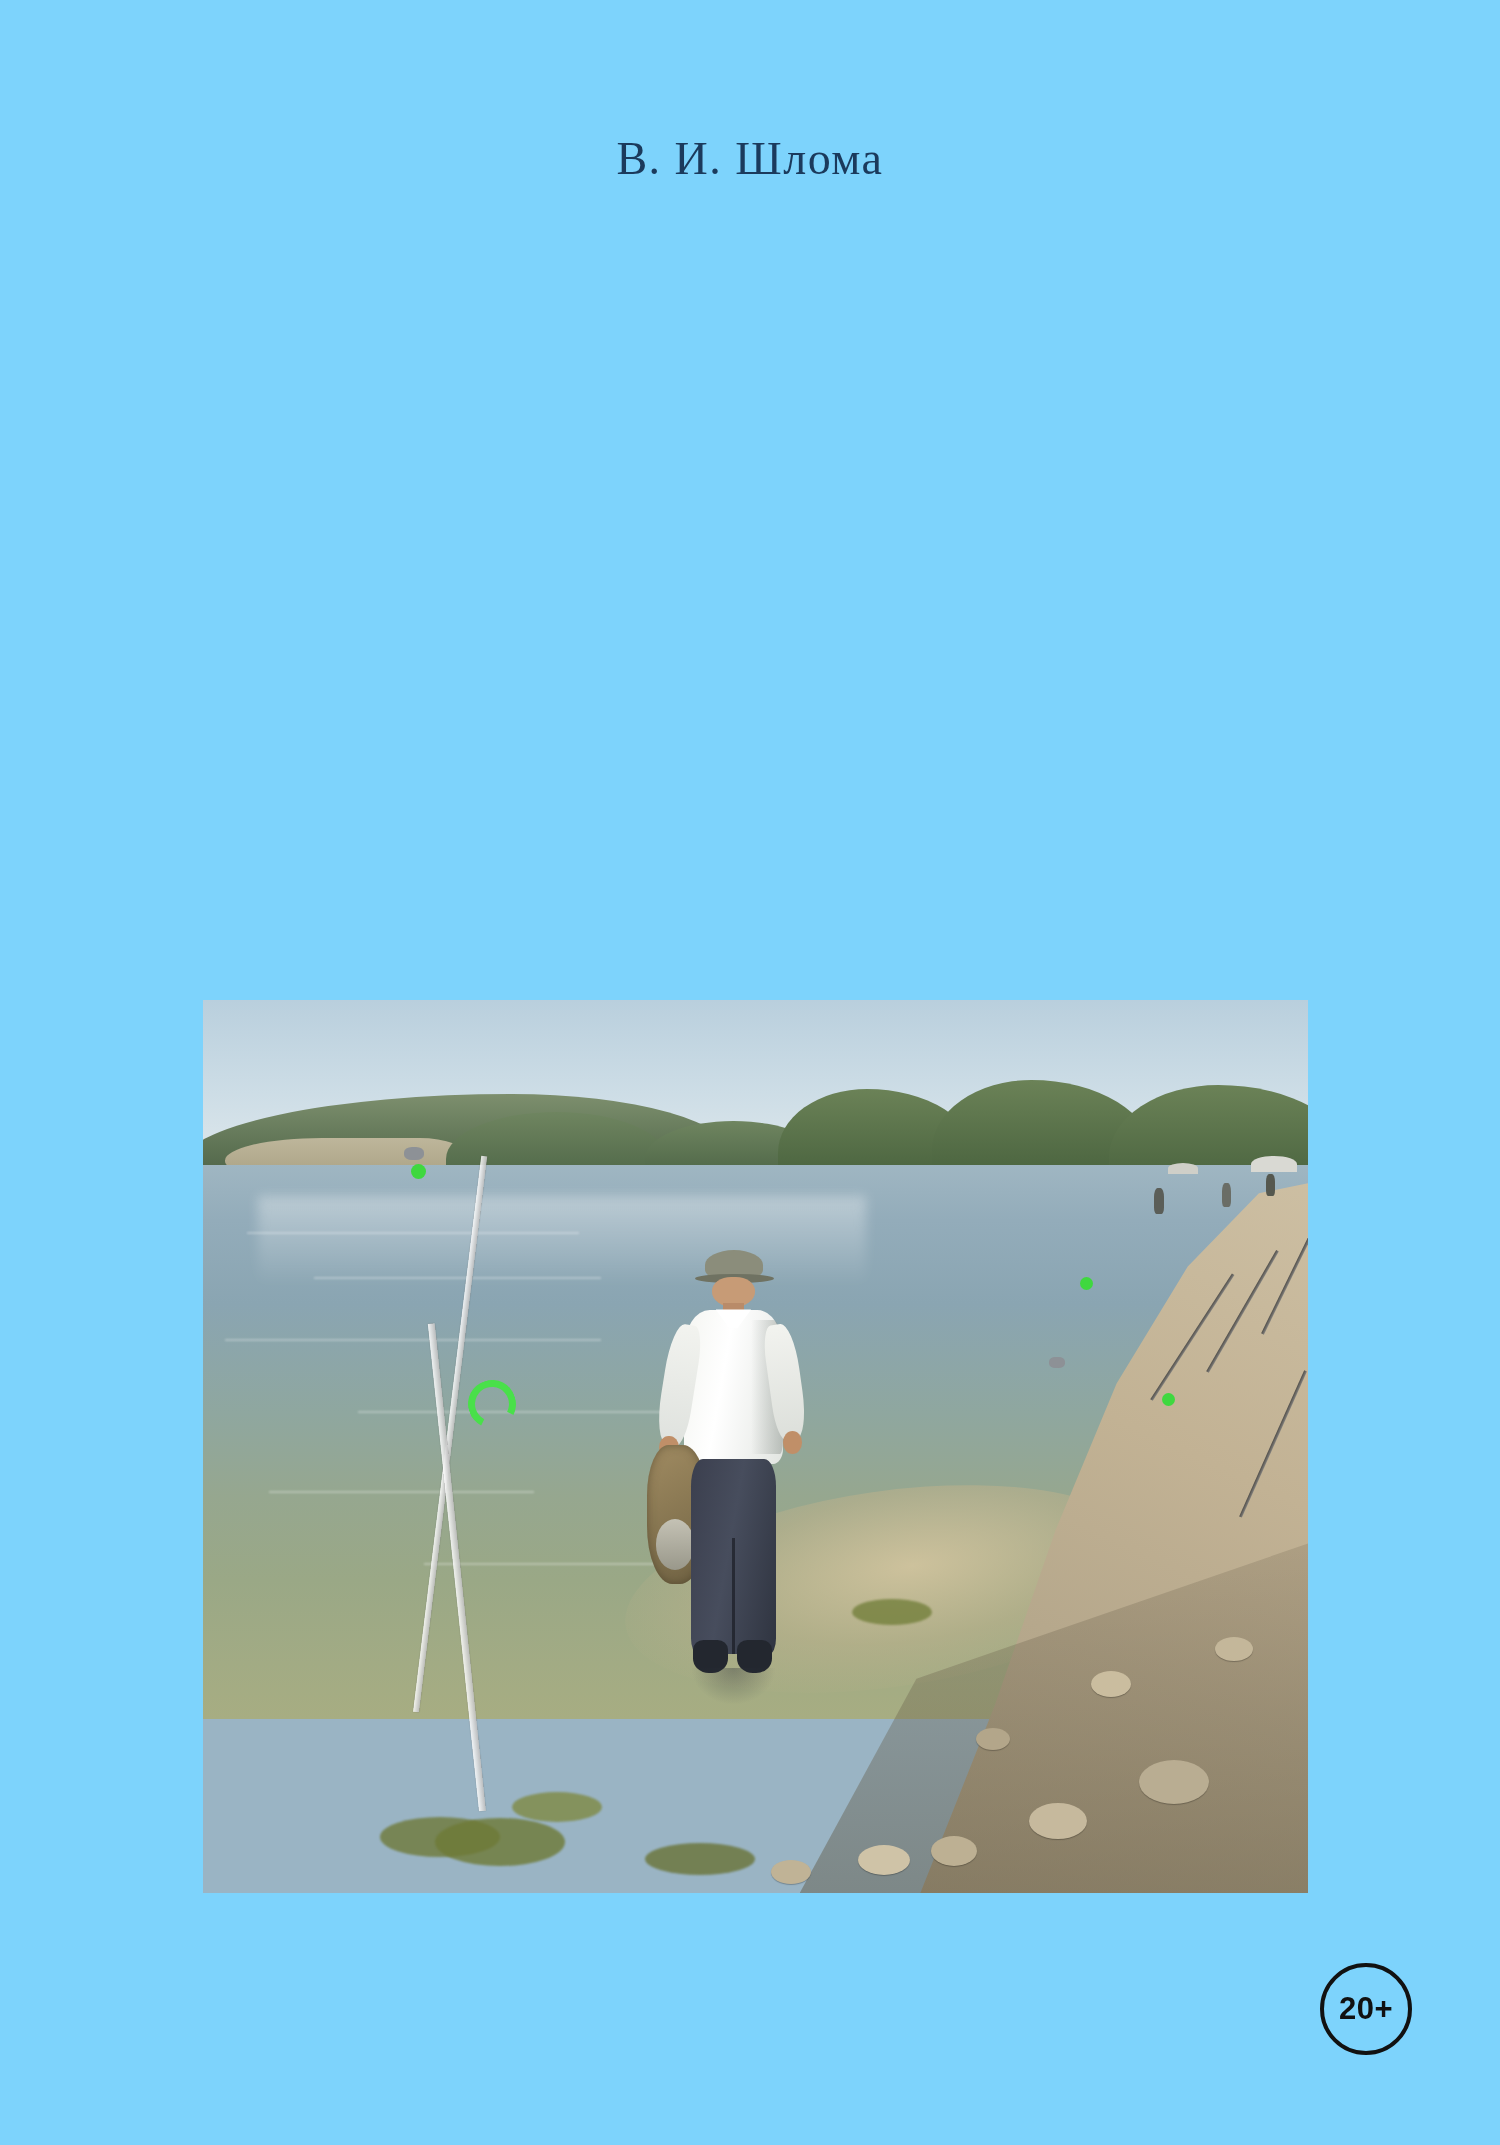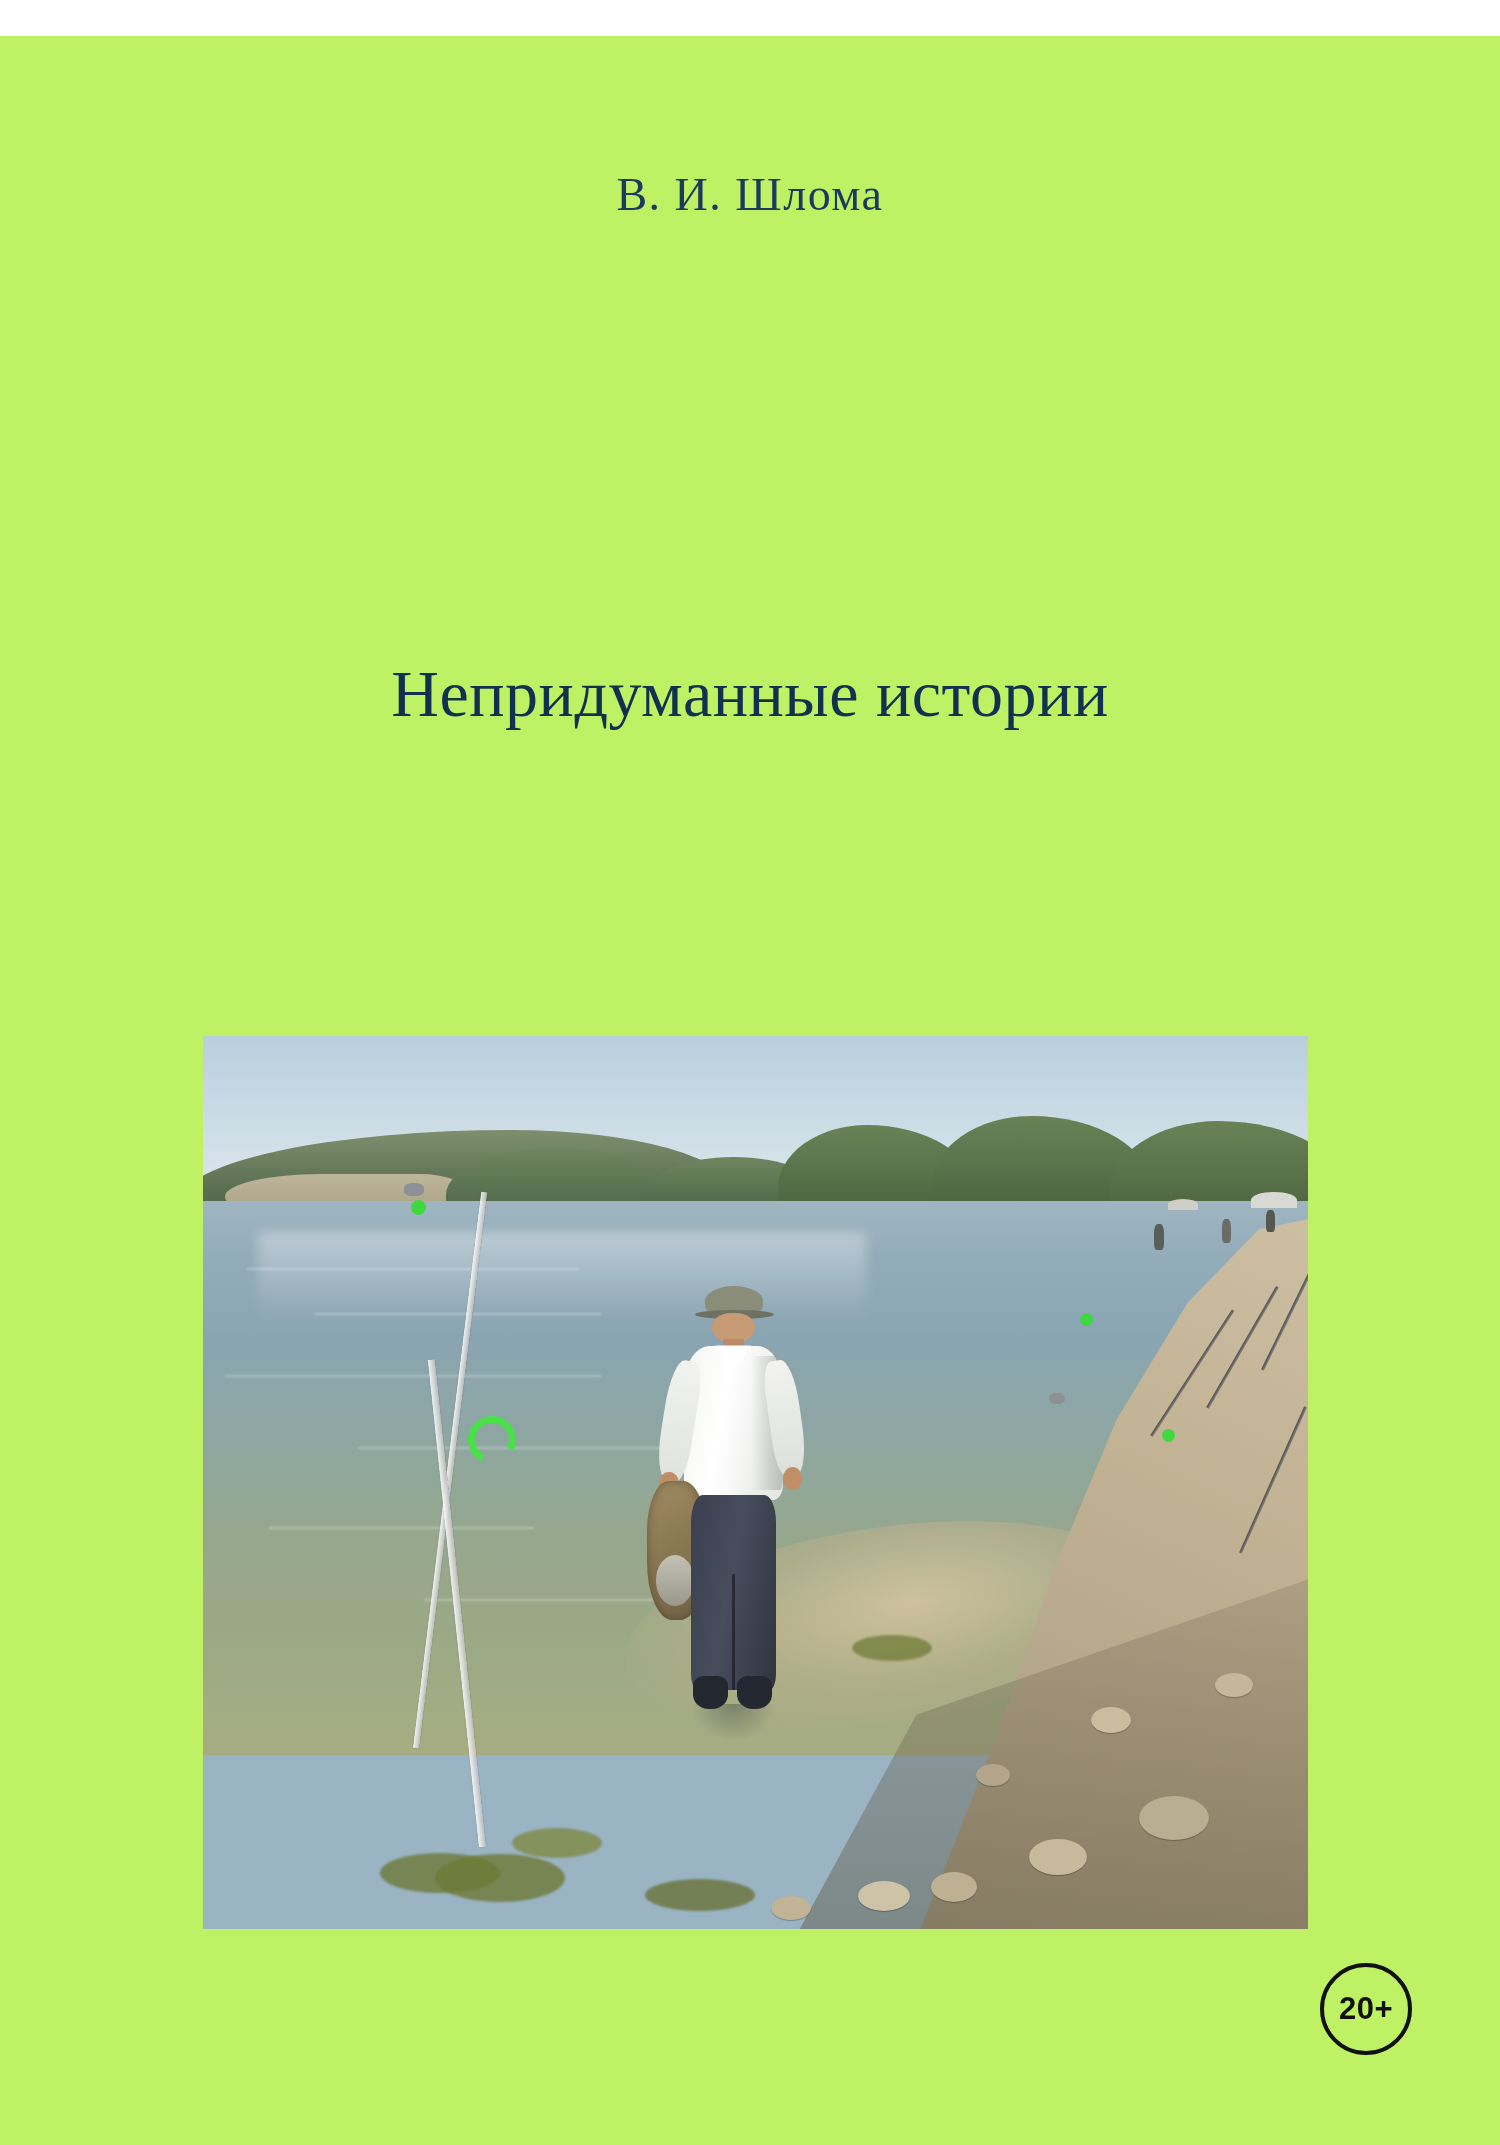--- a/index.html
+++ b/index.html
@@ -11,22 +11,21 @@
     width: 1500px;
     height: 2145px;
     position: relative;
     font-family: "Liberation Serif", serif;
     overflow: hidden;
   }
 
   .page {
     position: absolute;
     inset: 0;
-    background: #bef264;
-    margin-top: 36px;
+    background: #7dd3fc;
   }
 
   .author {
     position: absolute;
     top: 132px;
     left: 0;
     width: 1500px;
     text-align: center;
     font-family: "Liberation Serif", serif;
     font-size: 46px;
@@ -293,21 +292,20 @@
     letter-spacing: 0.5px;
   }
 </style>
 </head>
 <body>
 
 <div class="page">
 
   <div class="author">В. И. Шлома</div>
 
-  <div class="title">Непридуманные истории</div>
 
   <div class="photo-frame">
     <div class="photo">
 
       <div class="sky"></div>
       <div class="hill-left"></div>
       <div class="bank-left"></div>
 
       <div class="tree-far" style="left:22%; width:20%;"></div>
       <div class="tree-far" style="left:40%; width:16%; top:13.5%; height:6%;"></div>

